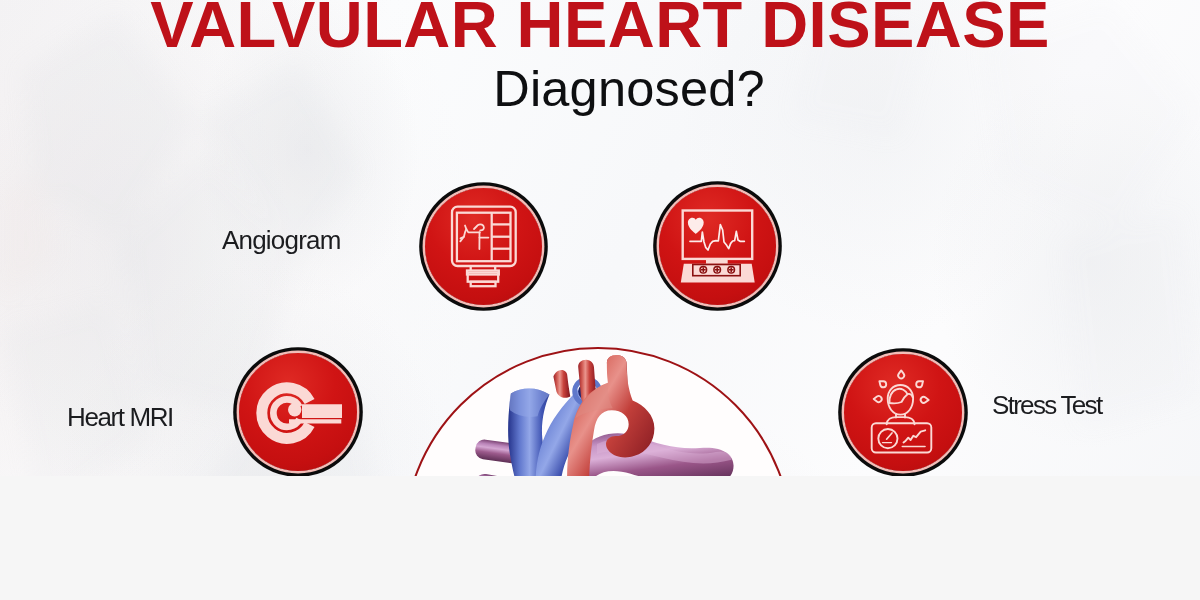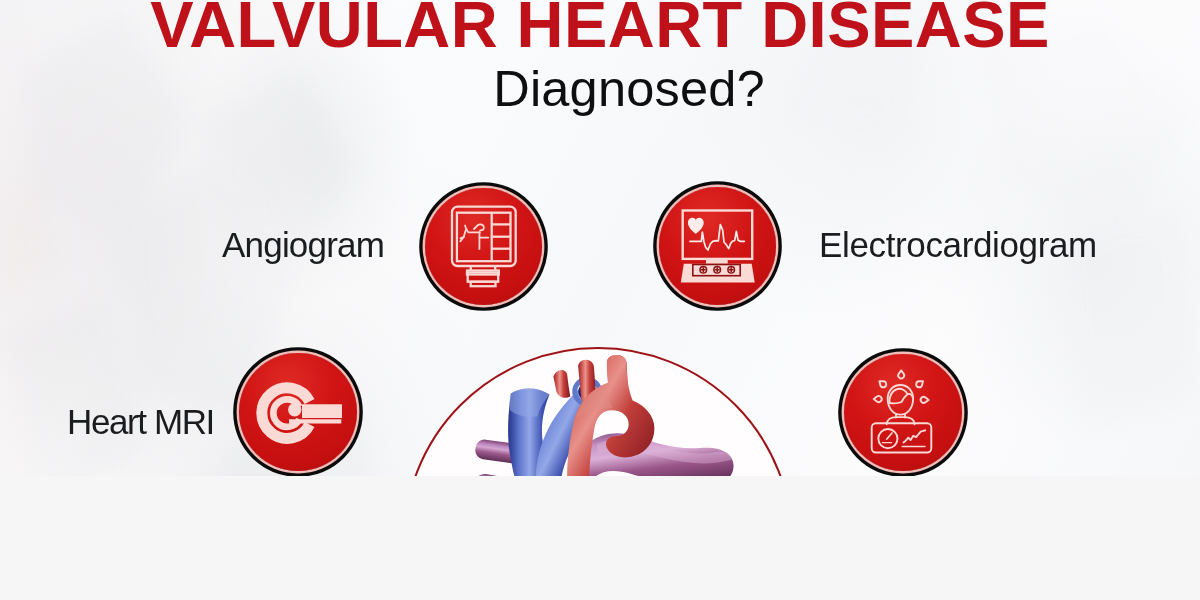--- a/index.html
+++ b/index.html
@@ -28,21 +28,21 @@
          font-family:"Liberation Sans",sans-serif;white-space:nowrap;padding-left:29px;}
 
   
   .badge{position:absolute;border-radius:50%;
          background:radial-gradient(circle at 42% 26%, #DF2A24 0%, #D01414 42%, #C50F10 72%, #AE0B0D 100%);
          box-shadow:0 0 0 2.4px #F2BDB8, 0 0 0 5.8px #0b0b0b;
          display:flex;align-items:center;justify-content:center;}
   .badge svg.ico{display:block;position:absolute;left:0px;top:0px;width:124px;height:124px;overflow:visible;}
 
   
-  .lbl{position:absolute;font-size:35px;color:#1b1c1f;white-space:nowrap;
+  .lbl{position:absolute;font-size:26px;color:#1b1c1f;white-space:nowrap;
        font-family:"Liberation Sans",sans-serif;}
   .lbl.w1{letter-spacing:-0.8px;}
   .lbl.w2{letter-spacing:-0.36px;}
   .lbl.w3{letter-spacing:-1.4px;}
   .lbl.w4{letter-spacing:-1.7px;}
 
   
   #heartcircle{position:absolute;border-radius:50%;background:#fffdfd;
       border:2px solid #9E1215;}
   #heartcircle{overflow:hidden;}
@@ -652,15 +652,15 @@
         <path d="M93.7 38.6 C84.6 38.0 73.8 38.8 65.2 41.2"></path>
         <path d="M96.2 46.6 C85.8 45.4 74.4 46.4 65.1 48.8"></path>
         <path d="M96.3 54.6 C86.0 53.6 74.5 54.3 64.8 56.6"></path>
         <path d="M95.9 62.4 C85.4 61.6 74.2 62.2 63.5 64.2"></path>
         <path d="M94.8 70.2 C84.2 69.6 73.2 70.2 62.5 72.0"></path>
       </g>
     </svg>
   </div>
 
   <div class="lbl w1" style="left:222px;top:225px;">Angiogram</div>
-  <div class="lbl w2" style="left:819px;top:225px;">Electrocardiogram</div>
   <div class="lbl w3" style="left:67px;top:402px;">Heart MRI</div>
+  <div class="lbl w4" style="left:992px;top:390px;">Stress Test</div>
 </div>
 
 </body></html>

